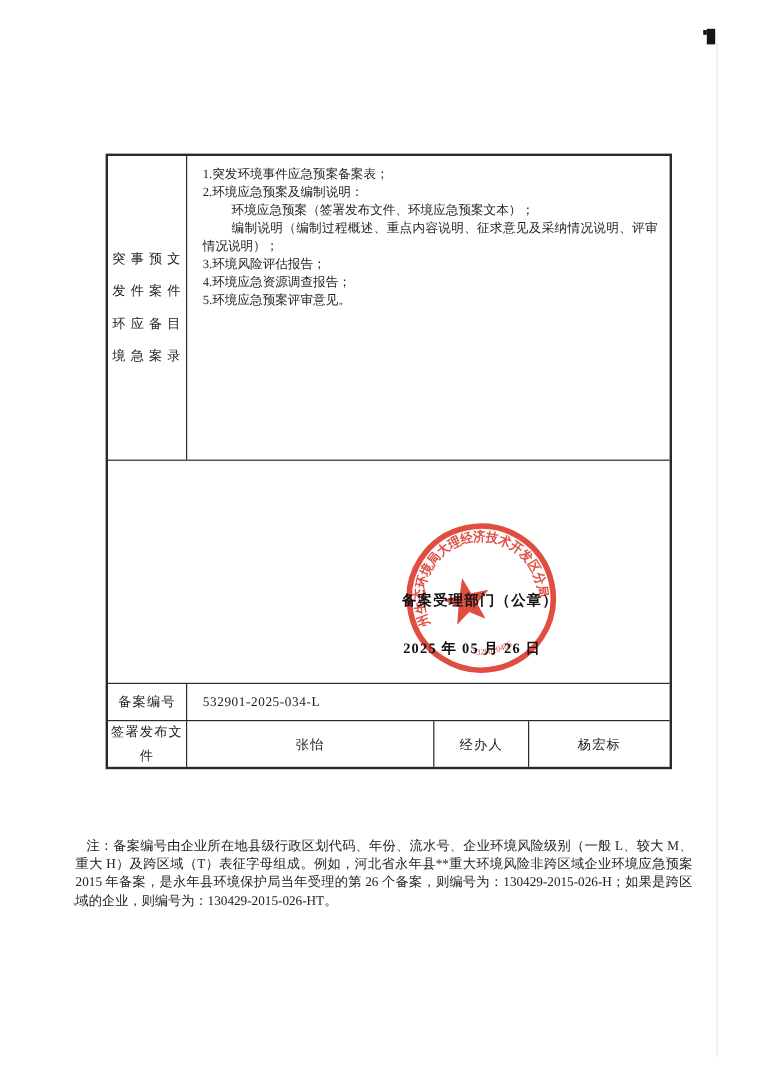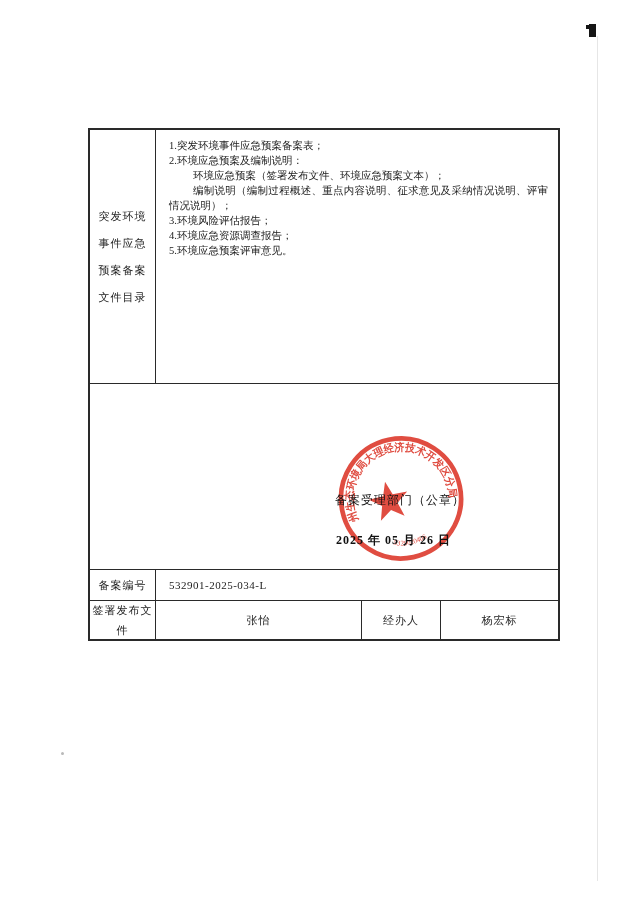--- a/index.html
+++ b/index.html
@@ -44,21 +44,21 @@
   .row:first-child { border-top: none; }
   .r1 { height: 253px; }
   .r2 { height: 186px; }
   .r3 { height: 31px; }
   .r4 { height: 38px; }
   .r5 { height: 39px; }
 
   .cell-label {
     flex: 0 0 66px;
     border-right: 1.4px solid #2a2a2a;
-    display: flex; flex-direction: column;
+    display: flex; flex-direction: row;
     align-items: center; justify-content: center;
     font-size: 11px; letter-spacing: 1px; text-align: center;
     line-height: 20px;
     padding: 2px;
   }
   .cell-label .lbl-line { line-height: 27px; }
 
   .cell-content { flex: 1; position: relative; }
 
   
@@ -80,21 +80,21 @@
   }
   .stamp-svg {
     position: absolute; left: 237px; top: 44px;
     width: 150px; height: 150px;
     transform: rotate(-12deg);
     transform-origin: center;
     opacity: 0.92;
   }
   .stamp-caption {
     position: absolute; left: 245px; top: 108px;
-    font-size: 12px; font-weight: normal; letter-spacing: 1px; color: #111;
+    font-size: 12px; font-weight: bold; letter-spacing: 1px; color: #111;
     white-space: nowrap; z-index: 3;
   }
   .stamp-date {
     position: absolute; left: 246px; top: 148px;
     font-size: 12px; font-weight: bold; letter-spacing: 1px; color: #111;
     white-space: nowrap; z-index: 3;
   }
 
   
   .cell-value {
@@ -185,14 +185,15 @@
       <div class="cell-label">
         <div>签署发布文件</div>
       </div>
       <div class="cell-name">张怡</div>
       <div class="cell-handler-label">经办人</div>
       <div class="cell-handler-name">杨宏标</div>
     </div>
 
   </div>
 
+  <p class="note">注：备案编号由企业所在地县级行政区划代码、年份、流水号、企业环境风险级别（一般 L、较大 M、重大 H）及跨区域（T）表征字母组成。例如，河北省永年县**重大环境风险非跨区域企业环境应急预案 2015 年备案，是永年县环境保护局当年受理的第 26 个备案，则编号为：130429-2015-026-H；如果是跨区域的企业，则编号为：130429-2015-026-HT。</p>
 
 </div>
 
 </body></html>

